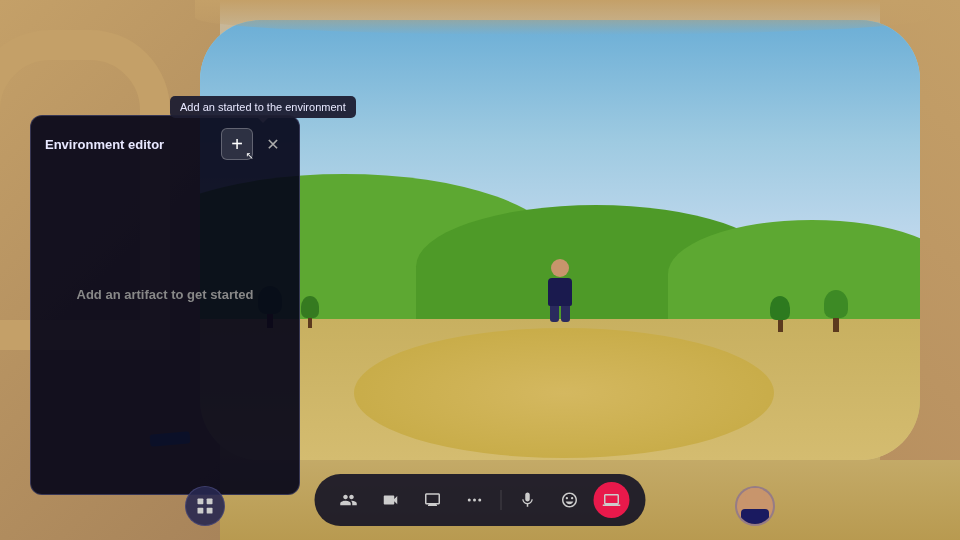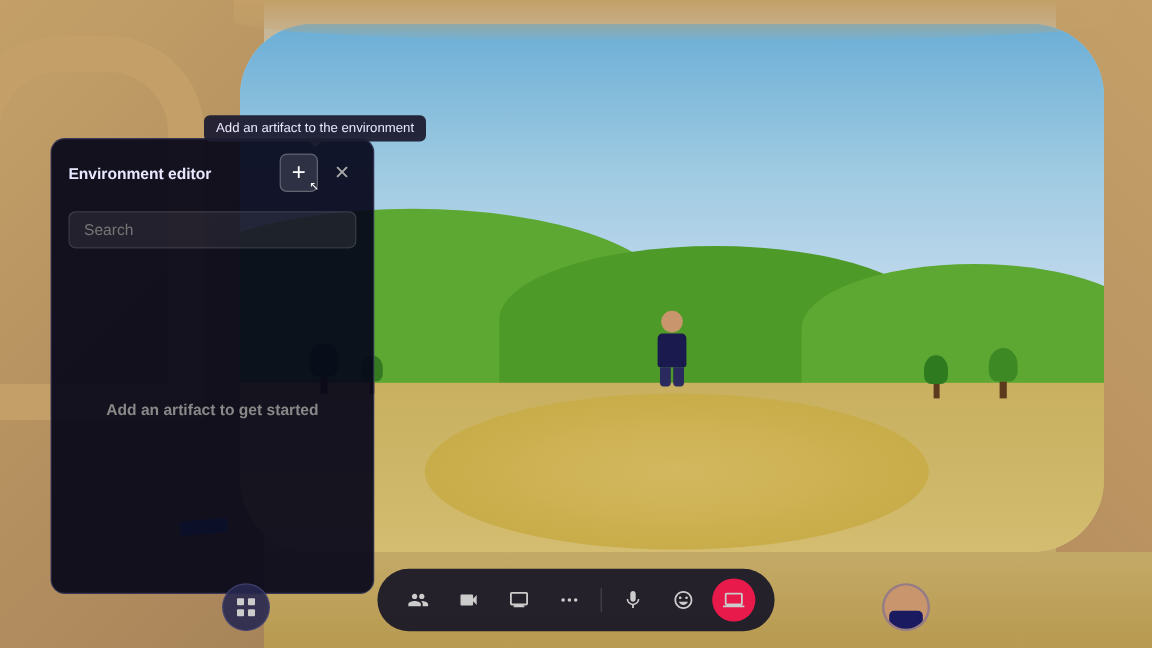--- a/index.html
+++ b/index.html
@@ -198,21 +198,21 @@
       height: 12px;
       background: #4a90d9;
       border-radius: 3px;
       transform: rotate(-5deg);
     }
 
     
     #env-panel {
       position: absolute;
       top: 115px;
-      left: 42px;
+      left: 30px;
       width: 270px;
       height: 380px;
       background: rgba(5, 5, 25, 0.92);
       border-radius: 12px;
       border: 1px solid rgba(80, 80, 120, 0.6);
       color: #fff;
       z-index: 10;
       overflow: hidden;
     }
 
@@ -470,40 +470,37 @@
   </div>
 
   <div class="platform"></div>
 
   <div class="floor-object"></div>
 
   <div style="position:absolute;top:0;left:195px;right:30px;height:35px;background:linear-gradient(180deg,#c4a068,rgba(196,160,104,0));border-radius:0 0 50% 50%;pointer-events:none;"></div>
 </div>
 
 <div class="tooltip">
-  <span>Add an artifact to the environment</span>
+  <span>Add an started to the environment</span>
 </div>
 
 <div id="env-panel">
   <div class="panel-header">
     <span class="panel-title">Environment editor</span>
     <div class="header-actions">
       <div class="add-btn" title="Add an artifact to the environment">
         <span style="font-size:20px;line-height:1;">+</span>
         <span class="cursor-icon">↖</span>
       </div>
       <div class="close-btn">
         <span>✕</span>
       </div>
     </div>
   </div>
 
-  <div class="search-container">
-    <input class="search-input" type="text" placeholder="Search" style="">
-  </div>
 
   <div class="panel-empty">
     <span>Add an artifact to get started</span>
   </div>
 </div>
 
 <div id="left-toolbar">
   <div class="left-toolbar-btn">
     <svg viewBox="0 0 24 24" width="20" height="20" fill="#ccc">
       <rect x="3" y="3" width="7" height="7" rx="1"></rect>

